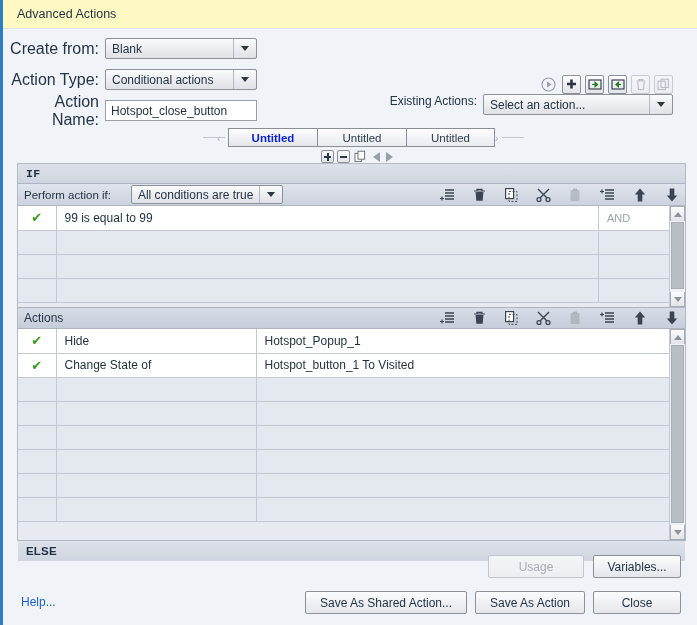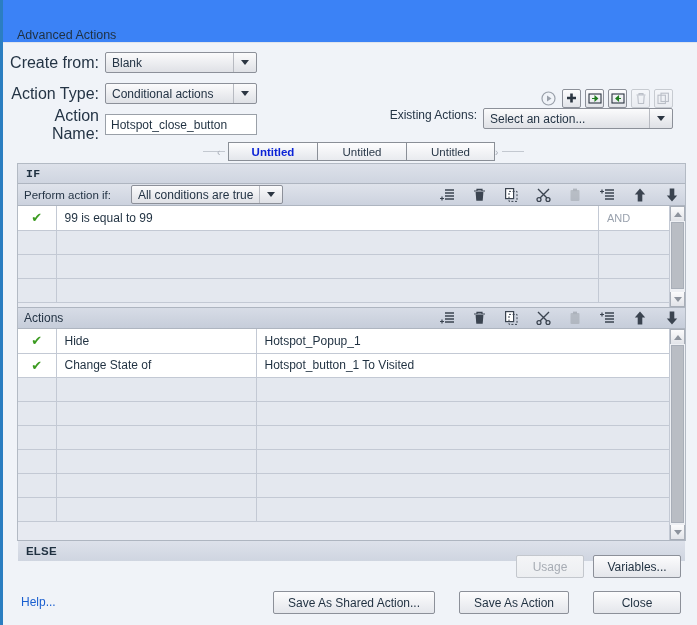--- a/index.html
+++ b/index.html
@@ -8,22 +8,22 @@
     font-family:"Liberation Sans","DejaVu Sans",sans-serif;
     font-size:12px;color:#1f3040;background:#f0f3f8;
     -webkit-font-smoothing:antialiased;
   }
   .window{
     position:absolute;left:0;top:0;width:697px;height:625px;
     background:#f0f3f8;border-left:3px solid #2b7ec1;box-sizing:border-box;
   }
   
   .titlebar{
-    height:43px;background:#3b82f6;border-bottom:1px solid #dfe4ec;
-    display:flex;align-items:flex-end;padding-left:14px;box-sizing:border-box;
+    height:29px;background:#fef9c3;border-bottom:1px solid #dfe4ec;
+    display:flex;align-items:center;padding-left:14px;box-sizing:border-box;
   }
   .titlebar .title{font-size:12.5px;color:#1f3040;}
   
   .topform{position:relative;height:91px;}
   .frow{display:flex;align-items:center;height:23px;margin-top:8px;}
   .frow .lbl{width:96px;text-align:right;padding-right:6px;font-size:16px;color:#243445;}
   .combo{
     position:relative;height:21px;box-sizing:border-box;
     border:1px solid #8c9099;border-radius:2px;
     background:linear-gradient(#fbfbfc,#dfe1e6);
@@ -128,21 +128,21 @@
   .footer{position:absolute;left:0;right:0;top:545px;bottom:0;}
   .btn{
     height:23px;box-sizing:border-box;border:1px solid #8c9099;border-radius:2px;
     background:linear-gradient(#fcfcfd,#e4e6eb);
     display:flex;align-items:center;justify-content:center;
     font-size:12px;color:#1f3040;cursor:default;padding:0 10px;
   }
   .btn.disabled{color:#a7acb4;background:linear-gradient(#f4f5f7,#eceef1);border-color:#c3c7cd;}
   .helplink{position:absolute;left:18px;top:50px;color:#1a5fd0;font-size:12px;cursor:default;}
   .rowbtns1{position:absolute;right:16px;top:10px;display:flex;gap:9px;}
-  .rowbtns2{position:absolute;right:16px;top:46px;display:flex;gap:24px;}
+  .rowbtns2{position:absolute;right:16px;top:46px;display:flex;gap:8px;}
 </style>
 </head>
 <body>
 
 <div class="window">
 
   <div class="titlebar">
     <span class="title">Advanced Actions</span>
   </div>
 
@@ -464,21 +464,21 @@
     </div>
 
     <div class="bandhdr" style="font-family:'Liberation Sans',sans-serif;letter-spacing:.2px;border-bottom:none;border-top:1px solid #aeb5c0;height:21px">
       <span>ELSE</span>
     </div>
   </div>
 
   <div class="footer">
     <a class="helplink">Help...</a>
     <div class="rowbtns1">
-      <div class="btn disabled" style="width:68px">
+      <div class="btn disabled" style="width:96px">
           <span>Usage</span>
         </div>
       <div class="btn" style="width:88px">
           <span>Variables...</span>
         </div>
     </div>
     <div class="rowbtns2">
       <div class="btn" style="width:162px">
           <span>Save As Shared Action...</span>
         </div>

